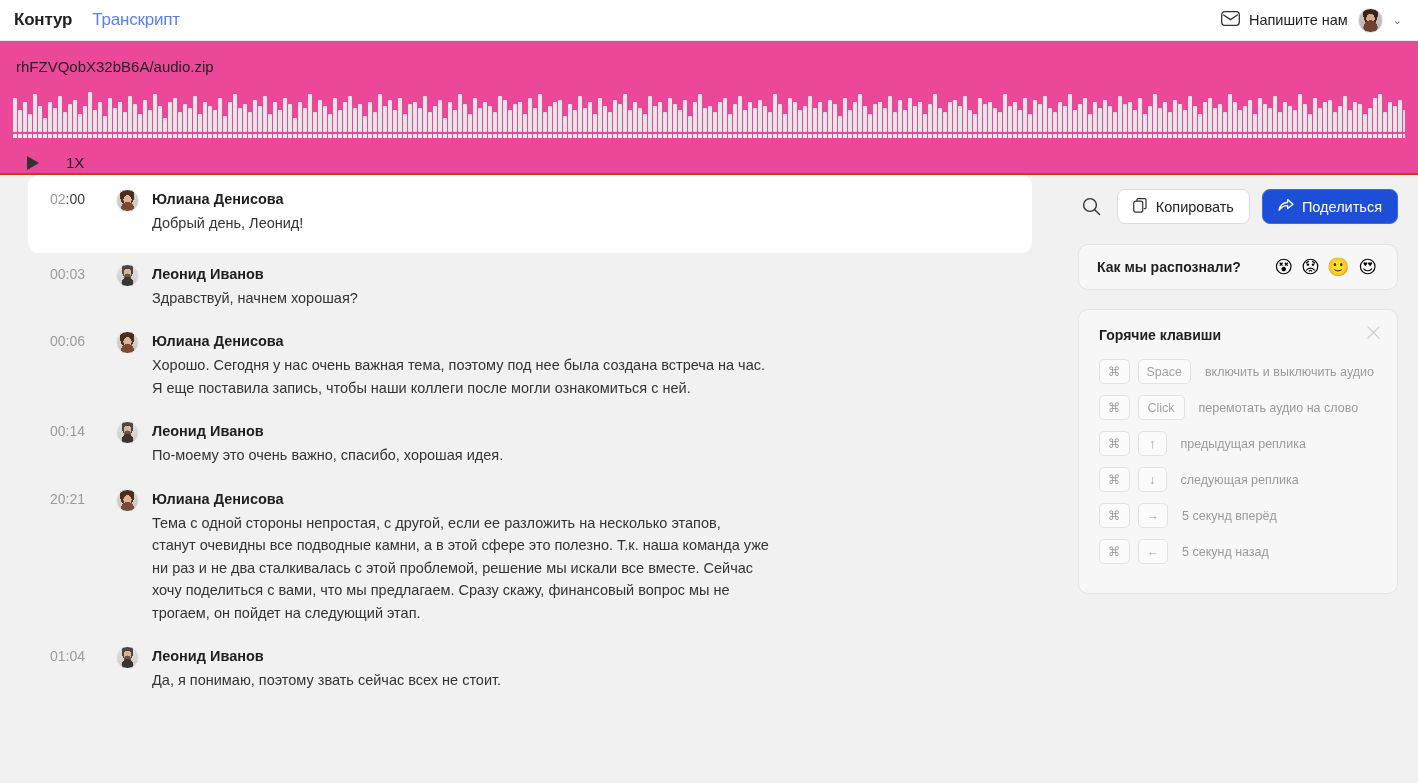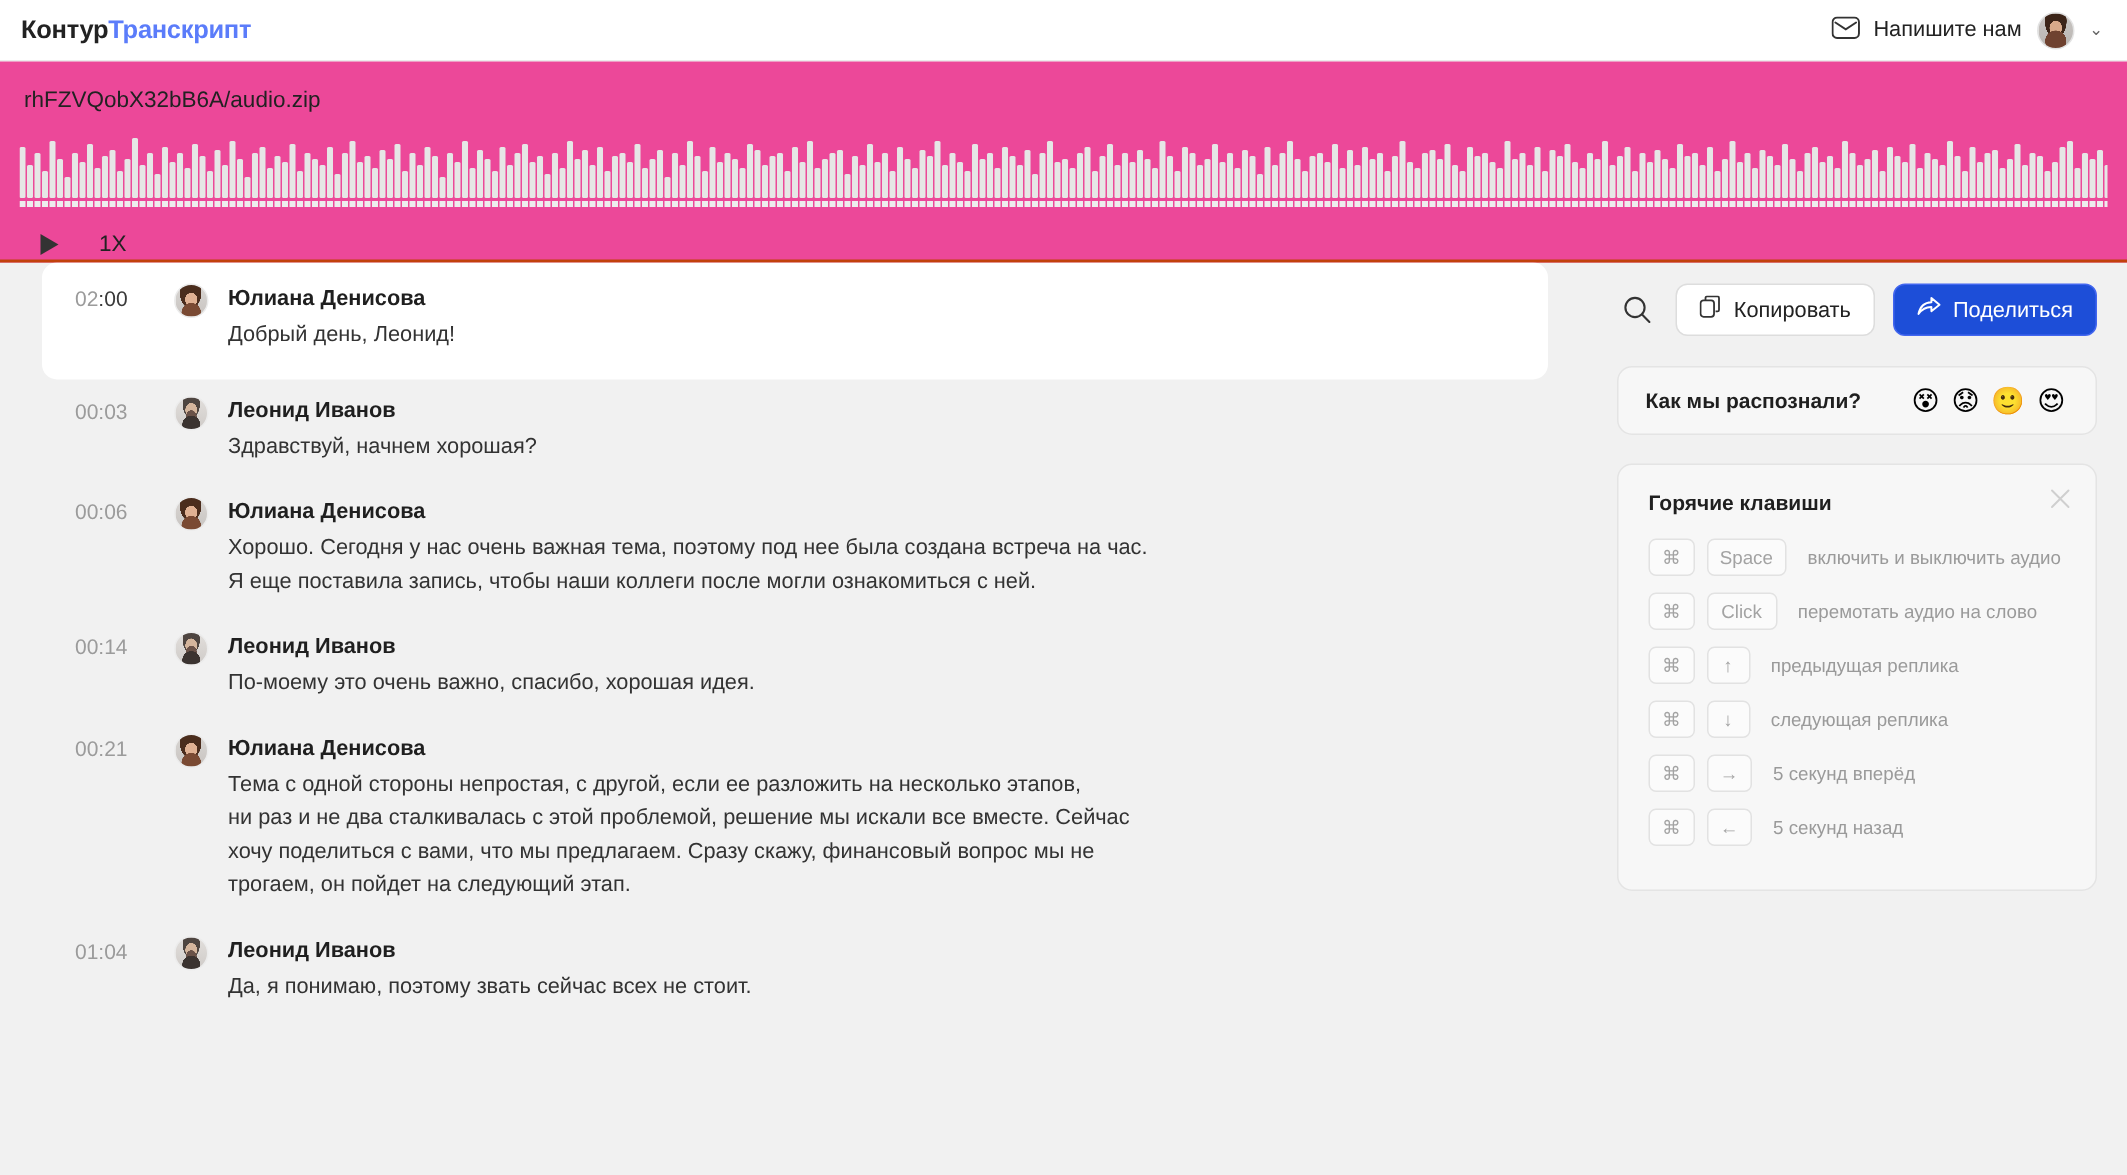--- a/index.html
+++ b/index.html
@@ -15,21 +15,21 @@
     height: 41px;
     background: #ffffff;
     display: flex;
     align-items: center;
     justify-content: space-between;
     padding: 0 16px 0 14px;
     border-bottom: 1px solid #ebebeb;
   }
   .brand { font-size: 17px; font-weight: bold; letter-spacing: -0.2px; white-space: nowrap; }
   .brand .b1 { color: #222222; }
-  .brand .b2 { color: #5b7cfa; font-weight: bold; margin-left: 0; }
+  .brand .b2 { color: #5b7cfa; font-weight: normal; margin-left: 20px; }
   .header-right { display: flex; align-items: center; gap: 10px; }
   .contact-link { display: flex; align-items: center; gap: 9px; font-size: 14.5px; color: #222; cursor: pointer; }
   .mail-icon { display: block; }
   .avatar-hdr {
     width: 25px; height: 25px; border-radius: 50%;
     background:
       radial-gradient(circle at 50% 80%, #6f4230 0 32%, transparent 33%),
       radial-gradient(ellipse at 50% 42%, #d8a98a 0 25%, transparent 26%),
       radial-gradient(ellipse at 50% 22%, #3c2418 0 44%, transparent 45%),
       linear-gradient(#c9c5c2, #b9b5b2);
@@ -740,25 +740,26 @@
       </div>
       <div class="row">
         <div class="ts">00:14</div>
         <div class="av m"></div>
         <div class="msg">
           <div class="speaker">Леонид Иванов</div>
           <div class="line">По-моему это очень важно, спасибо, хорошая идея.</div>
         </div>
       </div>
       <div class="row">
-        <div class="ts">00:21</div>
+        <div class="ts">20:21</div>
         <div class="av f"></div>
         <div class="msg">
           <div class="speaker">Юлиана Денисова</div>
           <div class="line">Тема с одной стороны непростая, с другой, если ее разложить на несколько этапов,</div>
+          <div class="line">станут очевидны все подводные камни, а в этой сфере это полезно. Т.к. наша команда уже</div>
           <div class="line">ни раз и не два сталкивалась с этой проблемой, решение мы искали все вместе. Сейчас</div>
           <div class="line">хочу поделиться с вами, что мы предлагаем. Сразу скажу, финансовый вопрос мы не</div>
           <div class="line">трогаем, он пойдет на следующий этап.</div>
         </div>
       </div>
       <div class="row">
         <div class="ts">01:04</div>
         <div class="av m"></div>
         <div class="msg">
           <div class="speaker">Леонид Иванов</div>

